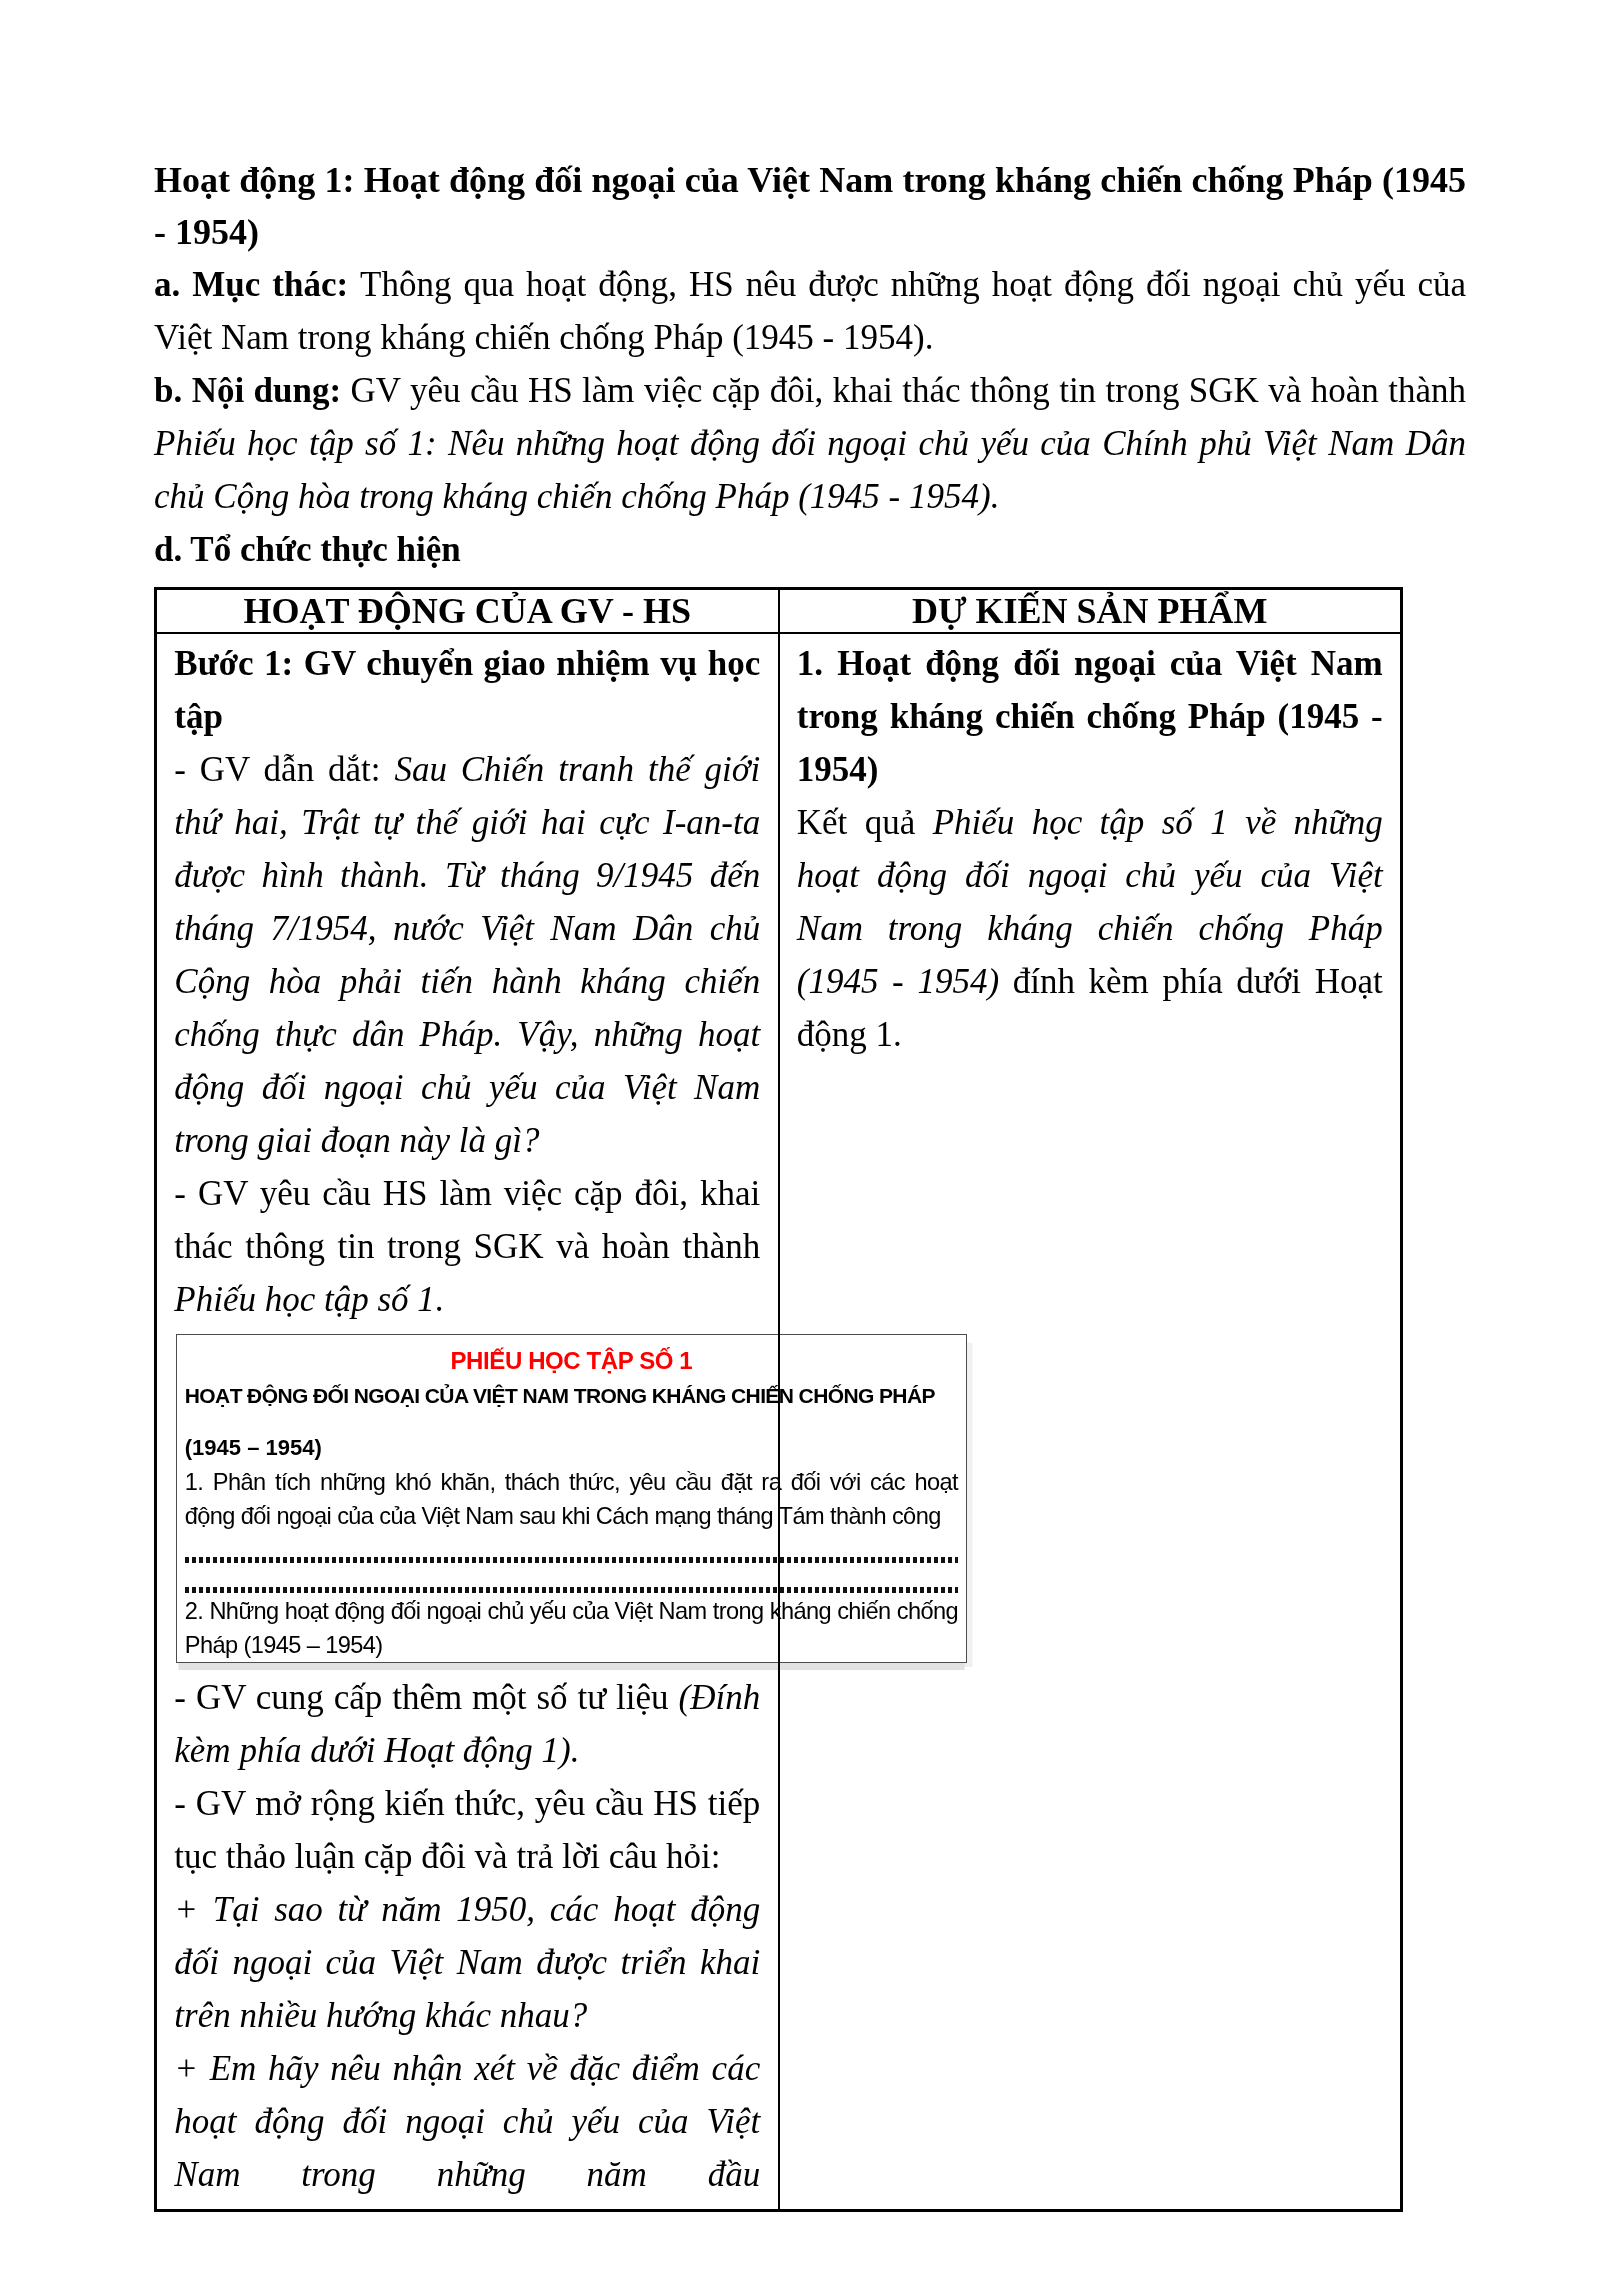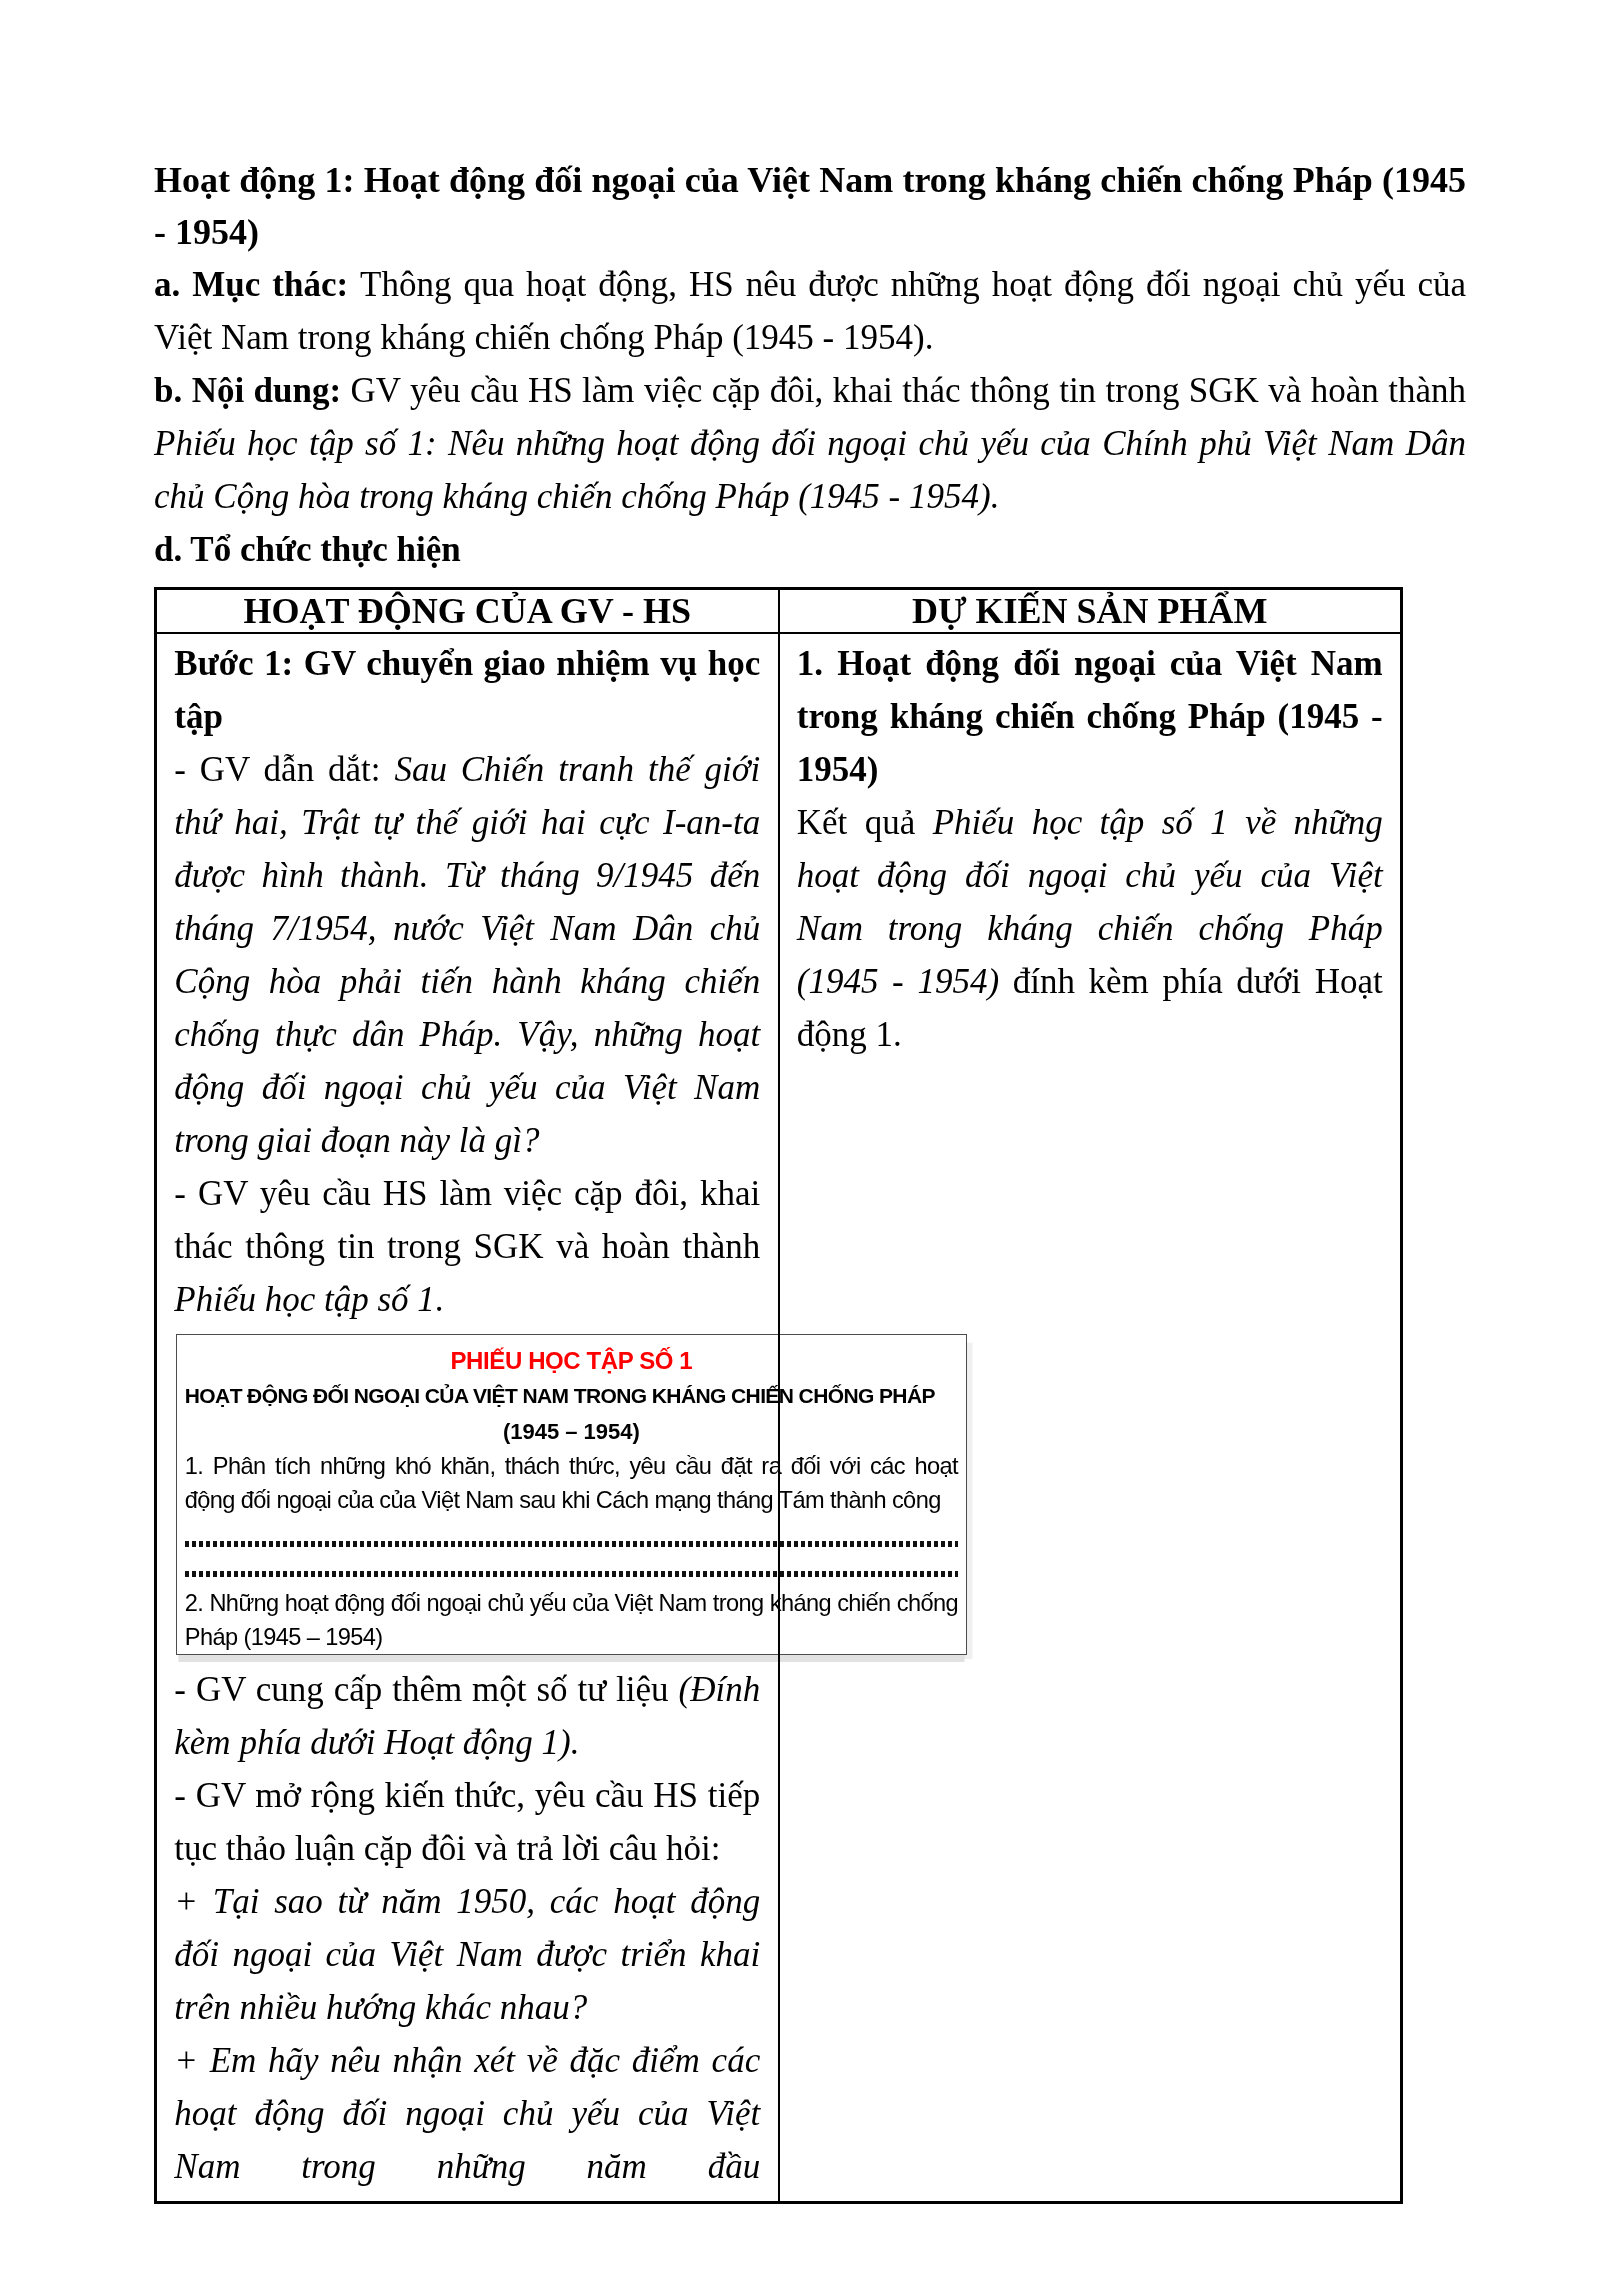--- a/index.html
+++ b/index.html
@@ -53,28 +53,28 @@
   }
   .ws-title {
     font-weight:bold; text-align:center; white-space:nowrap;
     font-size:24px; line-height:35px; letter-spacing:-0.4px;
   }
   .ws-subtitle {
     font-weight:bold; text-align:left; white-space:nowrap;
     font-size:21px; line-height:36px; letter-spacing:-0.6px;
   }
   .ws-period {
-    font-weight:bold; text-align:center;
-    font-size:22px; line-height:35px;
+    font-weight:bold; 
+    font-size:22px; line-height:35px;margin-top:16px;
   }
   .ws-q {
     font-size:23.6px; line-height:34px; letter-spacing:-0.6px;
     text-align:justify;
   }
-  .ws-q2 { margin-top:9px; }
+  .ws-q2 { margin-top:1px; }
   .dotline {
     height:6.3px; margin-top:24px;
     background:repeating-linear-gradient(90deg, #111 0 3.9px, transparent 3.9px 7px);
   }
   table.wstable {
     border-collapse:collapse; table-layout:fixed;
     width:calc(100% + 12.6px); margin:7.9px -6.3px 0 -6.3px;
     border:2.4px solid #222; border-top-width:3.1px;
   }
   table.wstable th, table.wstable td { border:1.6px solid #3a3a3a; }

